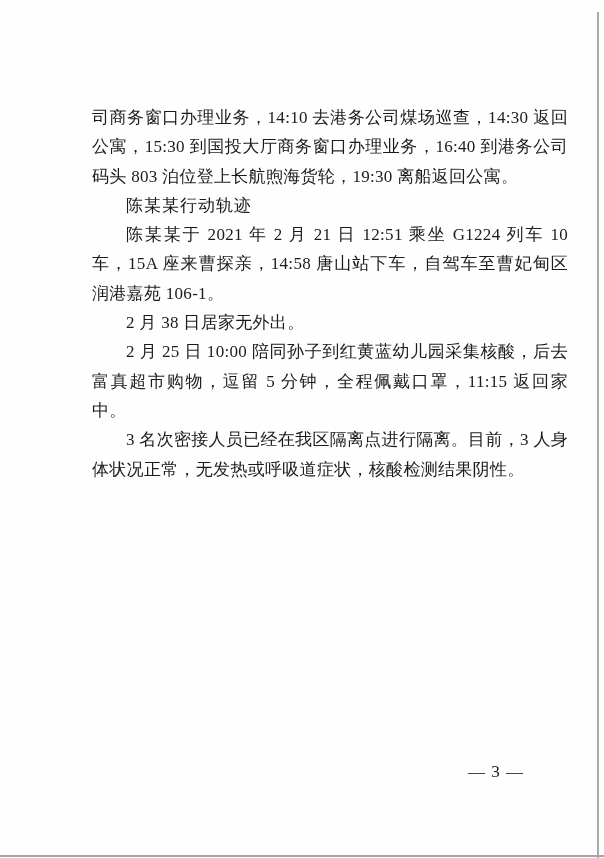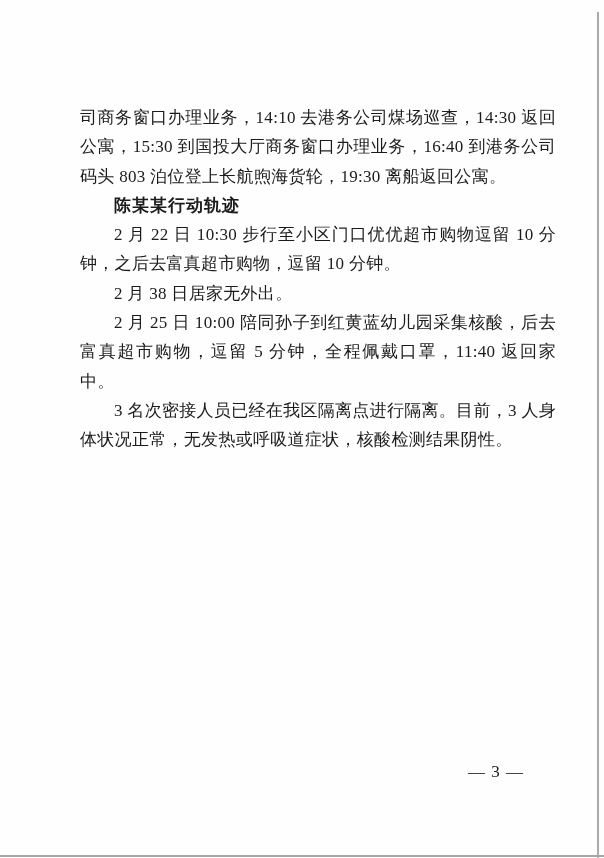--- a/index.html
+++ b/index.html
@@ -11,37 +11,37 @@
     position: relative;
     width: 604px;
     height: 858px;
     background: #fefefe;
     overflow: hidden;
     font-family: "Liberation Serif", serif;
     color: #1b1b1b;
   }
   .body-text {
     position: absolute;
-    left: 80px;
+    left: 92px;
     top: 103px;
     width: 476px;
     font-size: 17px;
     line-height: 29.3px;
     text-align: justify;
     letter-spacing: 0.3px;
   }
   .body-text p {
     margin: 0;
     padding: 0;
   }
   .body-text p.indent {
     text-indent: 2em;
   }
   .body-text p.heading {
-    font-weight: 700;
+    font-weight: 400;
     font-family: "Liberation Sans", sans-serif;
     letter-spacing: 1px;
   }
   .page-number {
     position: absolute;
     top: 762px;
     right: 80px;
     font-size: 17px;
     letter-spacing: 1px;
     color: #1b1b1b;
@@ -63,21 +63,21 @@
     background: #a6a6a6;
   }
 </style>
 </head>
 <body>
 
 <div class="page">
   <div class="body-text">
       <p>司商务窗口办理业务，14:10 去港务公司煤场巡查，14:30 返回公寓，15:30 到国投大厅商务窗口办理业务，16:40 到港务公司码头 803 泊位登上长航煦海货轮，19:30 离船返回公寓。</p>
       <p class="indent heading">陈某某行动轨迹</p>
-      <p class="indent">2 月 22 日 10:30 步行至小区门口优优超市购物逗留 10 分钟，之后去富真超市购物，逗留 10 分钟。</p>
+      <p class="indent">陈某某于 2021 年 2 月 21 日 12:51 乘坐 G1224 列车 10 车，15A 座来曹探亲，14:58 唐山站下车，自驾车至曹妃甸区润港嘉苑 106-1。</p>
       <p class="indent">2 月 38 日居家无外出。</p>
-      <p class="indent">2 月 25 日 10:00 陪同孙子到红黄蓝幼儿园采集核酸，后去富真超市购物，逗留 5 分钟，全程佩戴口罩，11:40 返回家中。</p>
+      <p class="indent">2 月 25 日 10:00 陪同孙子到红黄蓝幼儿园采集核酸，后去富真超市购物，逗留 5 分钟，全程佩戴口罩，11:15 返回家中。</p>
       <p class="indent">3 名次密接人员已经在我区隔离点进行隔离。目前，3 人身体状况正常，无发热或呼吸道症状，核酸检测结果阴性。</p>
     </div>
   <div class="page-number">— 3 —</div>
   <div class="edge-right"></div>
   <div class="edge-bottom"></div>
 </div>
 
 </body></html>

